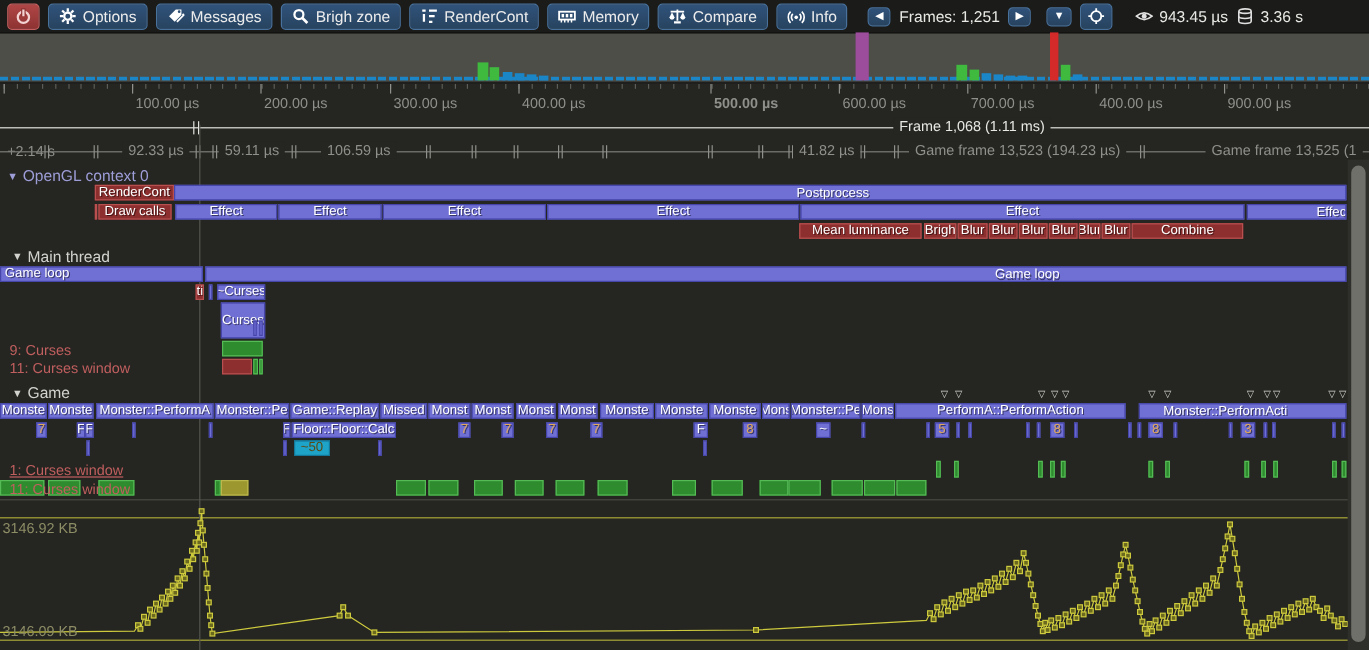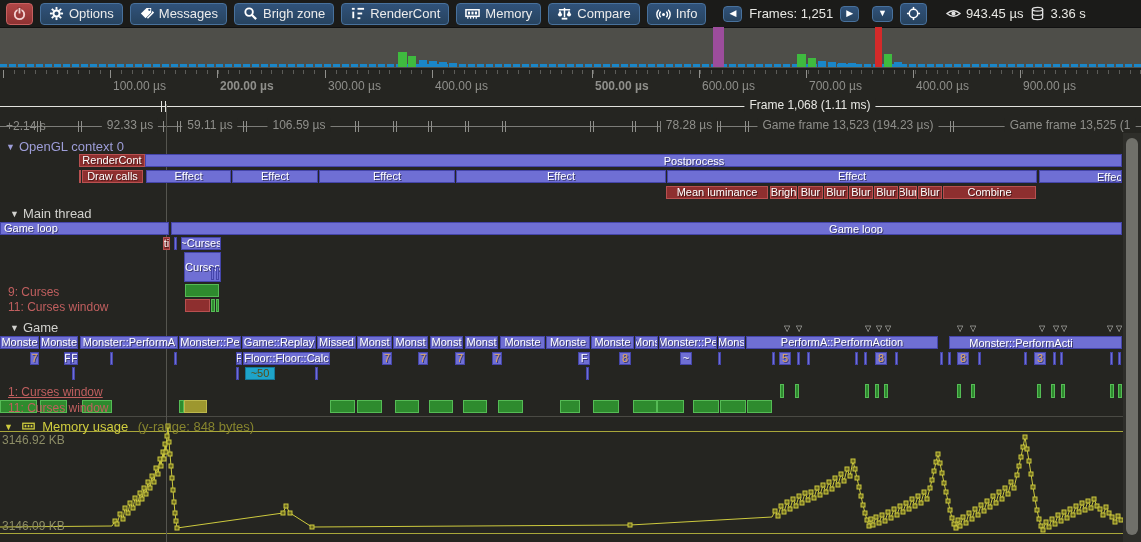--- a/index.html
+++ b/index.html
@@ -322,21 +322,21 @@
       <div class="tick" style="left: 1097.46px; top: 70px; height: 4px; position: absolute;"></div>
       <div class="tick" style="left: 1108.19px; top: 70px; height: 4px; position: absolute;"></div>
       <div class="tick" style="left: 1118.92px; top: 70px; height: 4px; position: absolute;"></div>
       <div class="tick" style="left: 1129.65px; top: 70px; height: 4px; position: absolute;"></div>
       <div class="tick" style="left: 1140.38px; top: 70px; height: 4px; position: absolute;"></div>
       <div class="tick major" style="left: 3px; top: 70px; height: 8px; position: absolute;"></div>
       <div class="axlabel" style="left: 6px; position: absolute; margin-top: 40px;">+2.14 s</div>
       <div class="tick major" style="left: 110px; top: 70px; height: 8px; position: absolute;"></div>
       <div class="axlabel" style="left: 113px; position: absolute;">100.00 µs</div>
       <div class="tick major" style="left: 217px; top: 70px; height: 8px; position: absolute;"></div>
-      <div class="axlabel" style="left: 220px; position: absolute; font-weight: bold;">200.00 µs</div>
+      <div class="axlabel" style="left: 220px; position: absolute;">200.00 µs</div>
       <div class="tick major" style="left: 325px; top: 70px; height: 8px; position: absolute;"></div>
       <div class="axlabel" style="left: 328px; position: absolute;">300.00 µs</div>
       <div class="tick major" style="left: 432px; top: 70px; height: 8px; position: absolute;"></div>
       <div class="axlabel" style="left: 435px; position: absolute;">400.00 µs</div>
       <div class="tick major" style="left: 592px; top: 70px; height: 8px; position: absolute;"></div>
       <div class="axlabel" style="left: 595px; position: absolute; font-weight: bold;">500.00 µs</div>
       <div class="tick major" style="left: 699px; top: 70px; height: 8px; position: absolute;"></div>
       <div class="axlabel" style="left: 702px; position: absolute;">600.00 µs</div>
       <div class="tick major" style="left: 806px; top: 70px; height: 8px; position: absolute;"></div>
       <div class="axlabel" style="left: 809px; position: absolute;">700.00 µs</div>
@@ -377,21 +377,21 @@
       <div class="fsep" style="left: 660px; top: 121px; height: 11px; background: rgb(143, 143, 139); position: absolute;"></div>
       <div class="fsep" style="left: 717px; top: 121px; height: 11px; background: rgb(143, 143, 139); position: absolute;"></div>
       <div class="fsep" style="left: 720px; top: 121px; height: 11px; background: rgb(143, 143, 139); position: absolute;"></div>
       <div class="fsep" style="left: 745px; top: 121px; height: 11px; background: rgb(143, 143, 139); position: absolute;"></div>
       <div class="fsep" style="left: 748px; top: 121px; height: 11px; background: rgb(143, 143, 139); position: absolute;"></div>
       <div class="fsep" style="left: 950px; top: 121px; height: 11px; background: rgb(143, 143, 139); position: absolute;"></div>
       <div class="fsep" style="left: 953px; top: 121px; height: 11px; background: rgb(143, 143, 139); position: absolute;"></div>
       <div class="flabel" style="left: 130px; top: 118px; color: rgb(143, 143, 139); position: absolute;">92.33 µs</div>
       <div class="flabel" style="left: 210px; top: 118px; color: rgb(143, 143, 139); position: absolute;">59.11 µs</div>
       <div class="flabel" style="left: 299px; top: 118px; color: rgb(143, 143, 139); position: absolute; text-align: right;">106.59 µs</div>
-      <div class="flabel" style="left: 689px; top: 118px; color: rgb(143, 143, 139); position: absolute;">78.28 µs</div>
+      <div class="flabel" style="left: 689px; top: 118px; color: rgb(143, 143, 139); position: absolute;">41.82 µs</div>
       <div class="flabel" style="left: 848px; top: 118px; color: rgb(143, 143, 139); position: absolute;">Game frame 13,523 (194.23 µs)</div>
       <div class="flabel" style="left: 1070px; top: 118px; color: rgb(143, 143, 139); position: absolute;">Game frame 13,525 (1</div>
       <div class="bar red" style="left: 79px; top: 154px; width: 66px; height: 13px; position: absolute;">RenderCont</div>
       <div class="bar purple" style="left: 145px; top: 154px; width: 977px; height: 13px; position: absolute;">
         <span class="lbl" style="left: 548px;">Postprocess</span>
       </div>
       <div class="bar red" style="left: 79px; top: 170px; width: 2px; height: 13px; position: absolute;"></div>
       <div class="bar red" style="left: 82px; top: 170px; width: 61px; height: 13px; position: absolute;">Draw calls</div>
       <div class="bar purple" style="left: 146px; top: 170px; width: 85px; height: 13px; position: absolute;">Effect</div>
       <div class="bar purple" style="left: 232px; top: 170px; width: 86px; height: 13px; position: absolute;">Effect</div>
@@ -526,31 +526,20 @@
       <div class="gmarker" style="left: 1042px; position: absolute;">▽</div>
       <div class="gmarker" style="left: 1056px; position: absolute;">▽</div>
       <div class="gmarker" style="left: 1064px; position: absolute;">▽</div>
       <div class="gmarker" style="left: 1110px; position: absolute;">▽</div>
       <div class="gmarker" style="left: 1119px; position: absolute;">▽</div>
     </div>
 
   <div class="sechdr hdr-purple" style="left:6px;top:139px"><span class="tri">▼</span><span>OpenGL context 0</span></div>
   <div class="sechdr hdr-white" style="left:10px;top:206px"><span class="tri">▼</span><span>Main thread</span></div>
   <div class="sechdr hdr-white" style="left:10px;top:320px"><span class="tri">▼</span><span>Game</span></div>
-  <div class="sechdr hdr-yellow" style="left:4px;top:419px">
-    <span class="tri">▼</span>
-    <svg style="width:15px;height:13px;vertical-align:-2px;margin-right:3px" viewBox="0 0 16 16">
-      <rect x="1" y="4" width="14" height="7" fill="none" stroke="#cfcc3e" stroke-width="1.6"></rect>
-      <rect x="3.2" y="6" width="2.2" height="3" fill="#cfcc3e"></rect>
-      <rect x="6.9" y="6" width="2.2" height="3" fill="#cfcc3e"></rect>
-      <rect x="10.6" y="6" width="2.2" height="3" fill="#cfcc3e"></rect>
-    </svg>
-    <span>Memory usage</span>
-    <span class="hdr-dim" style="margin-left:6px">(y-range: 848 bytes)</span>
-  </div>
 
   <div class="divline" style="top:416px"></div>
   <div class="memline" style="top:431px"></div>
   <div class="memline" style="top:533px"></div>
   <div class="memlabel" style="left:2px;top:433px">3146.92 KB</div>
   <div class="memlabel" style="left:2px;top:519px">3146.09 KB</div>
 
   <div class="vline"></div>
 
   <svg id="memsvg" width="1141" height="542">

